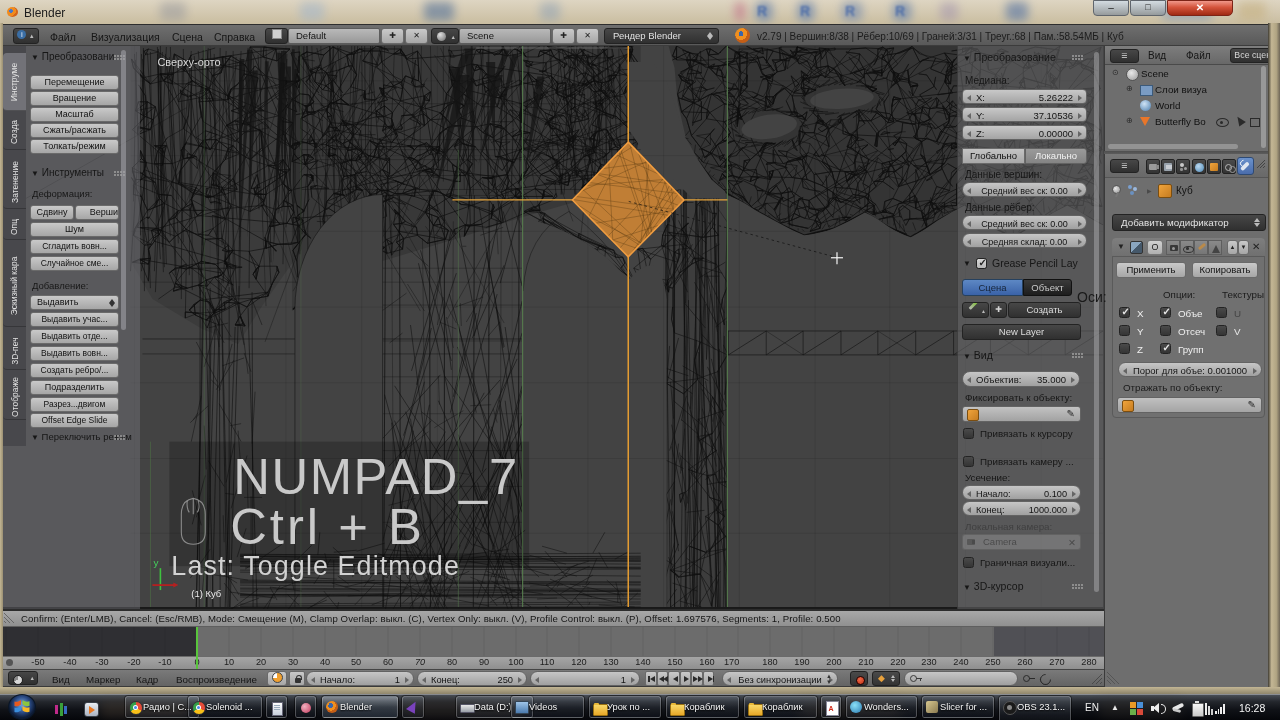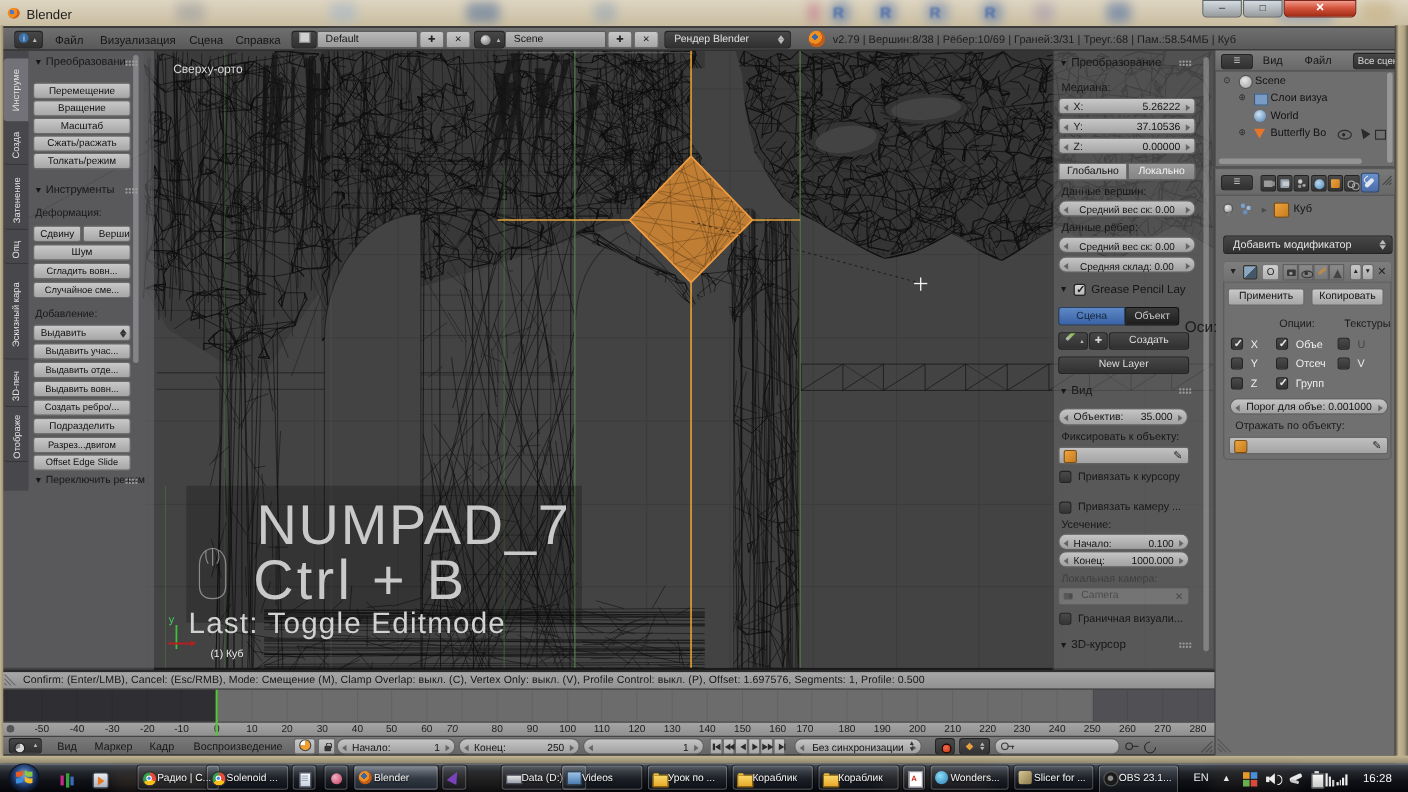--- a/index.html
+++ b/index.html
@@ -545,21 +545,21 @@
     <span style="position:absolute;left:86px;top:1px;width:28px;text-align:center;">-30</span>
     <span style="position:absolute;left:118px;top:1px;width:28px;text-align:center;">-20</span>
     <span style="position:absolute;left:149px;top:1px;width:28px;text-align:center;">-10</span>
     <span style="position:absolute;left:181px;top:1px;width:28px;text-align:center;">0</span>
     <span style="position:absolute;left:213px;top:1px;width:28px;text-align:center;">10</span>
     <span style="position:absolute;left:245px;top:1px;width:28px;text-align:center;">20</span>
     <span style="position:absolute;left:277px;top:1px;width:28px;text-align:center;">30</span>
     <span style="position:absolute;left:309px;top:1px;width:28px;text-align:center;">40</span>
     <span style="position:absolute;left:340px;top:1px;width:28px;text-align:center;">50</span>
     <span style="position:absolute;left:372px;top:1px;width:28px;text-align:center;">60</span>
-    <span style="position:absolute;left:404px;top:1px;width:28px;font-style:italic;">70</span>
+    <span style="position:absolute;left:404px;top:1px;width:28px;text-align:center;font-style:italic;">70</span>
     <span style="position:absolute;left:436px;top:1px;width:28px;text-align:center;">80</span>
     <span style="position:absolute;left:468px;top:1px;width:28px;text-align:center;">90</span>
     <span style="position:absolute;left:500px;top:1px;width:28px;text-align:center;">100</span>
     <span style="position:absolute;left:531px;top:1px;width:28px;text-align:center;">110</span>
     <span style="position:absolute;left:563px;top:1px;width:28px;text-align:center;">120</span>
     <span style="position:absolute;left:595px;top:1px;width:28px;text-align:center;">130</span>
     <span style="position:absolute;left:627px;top:1px;width:28px;text-align:center;">140</span>
     <span style="position:absolute;left:659px;top:1px;width:28px;text-align:center;">150</span>
     <span style="position:absolute;left:691px;top:1px;width:28px;text-align:center;">160</span>
     <span style="position:absolute;left:722px;top:1px;width:28px;text-align:left;">170</span>

